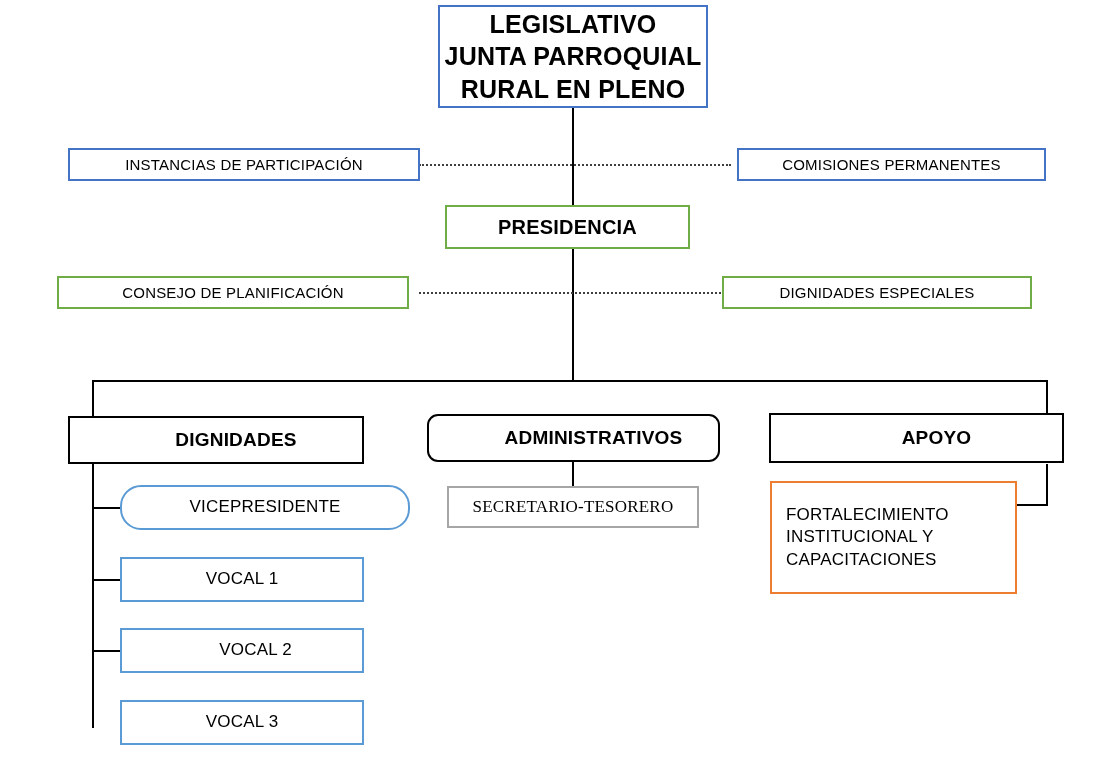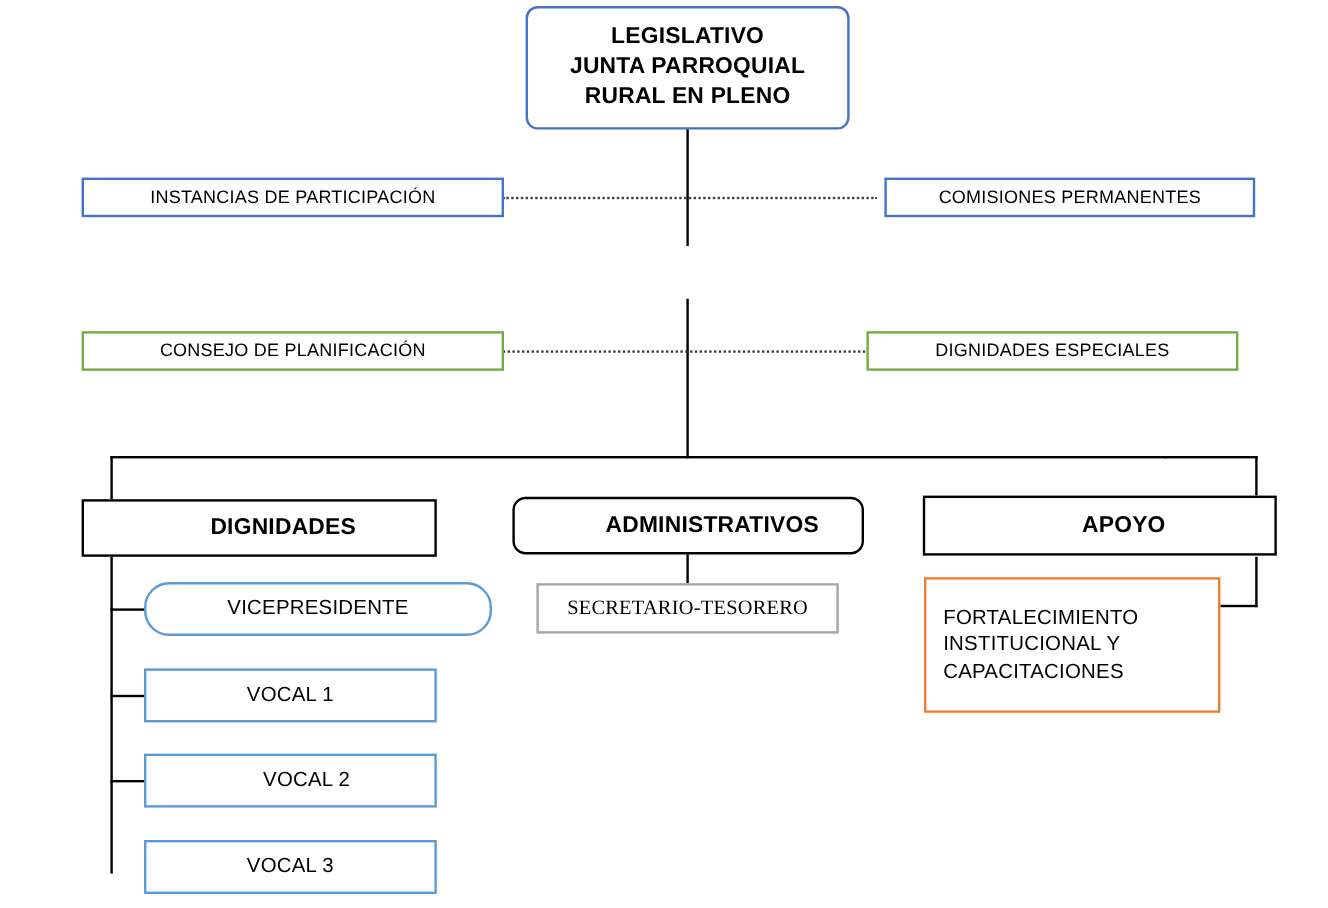--- a/index.html
+++ b/index.html
@@ -91,36 +91,39 @@
   <div class="line vline" style="left:92px; top:464px; height:264px;"></div>
   <div class="line hline" style="left:92px; top:507px; width:30px;"></div>
   <div class="line hline" style="left:92px; top:579px; width:30px;"></div>
   <div class="line hline" style="left:92px; top:650px; width:30px;"></div>
 
   <div class="line vline" style="left:572px; top:462px; height:24px;"></div>
 
   <div class="line vline" style="left:1046px; top:464px; height:42px;"></div>
   <div class="line hline" style="left:1015px; top:504px; width:33px;"></div>
 
-  <div class="node bd-blue bold" style="left:438px; top:5px; width:270px; height:103px; font-size:19px;border-radius:10px;">
+  <div class="node bd-blue bold" style="left:438px; top:5px; width:270px; height:103px; font-size:25px;">
     <span class="label">LEGISLATIVO
 JUNTA PARROQUIAL
 RURAL EN PLENO</span>
   </div>
 
   <div class="node bd-blue normal" style="left:68px; top:148px; width:352px; height:33px; font-size:15px;">
     <span class="label">INSTANCIAS  DE PARTICIPACIÓN</span>
   </div>
 
   <div class="node bd-blue normal" style="left:737px; top:148px; width:309px; height:33px; font-size:15px;">
     <span class="label">COMISIONES  PERMANENTES</span>
   </div>
 
+  <div class="node bd-green bold" style="left:445px; top:205px; width:245px; height:44px; font-size:20px;">
+    <span class="label">PRESIDENCIA</span>
+  </div>
 
-  <div class="node bd-green normal" style="left:68px; top:276px; width:352px; height:33px; font-size:15px;">
+  <div class="node bd-green normal" style="left:57px; top:276px; width:352px; height:33px; font-size:15px;">
     <span class="label">CONSEJO DE PLANIFICACIÓN</span>
   </div>
 
   <div class="node bd-green normal" style="left:722px; top:276px; width:310px; height:33px; font-size:15px;">
     <span class="label">DIGNIDADES  ESPECIALES</span>
   </div>
 
   <div class="node bd-black bold" style="left:68px; top:416px; width:296px; height:48px; font-size:19px;">
     <span class="label">DIGNIDADES</span>
   </div>

